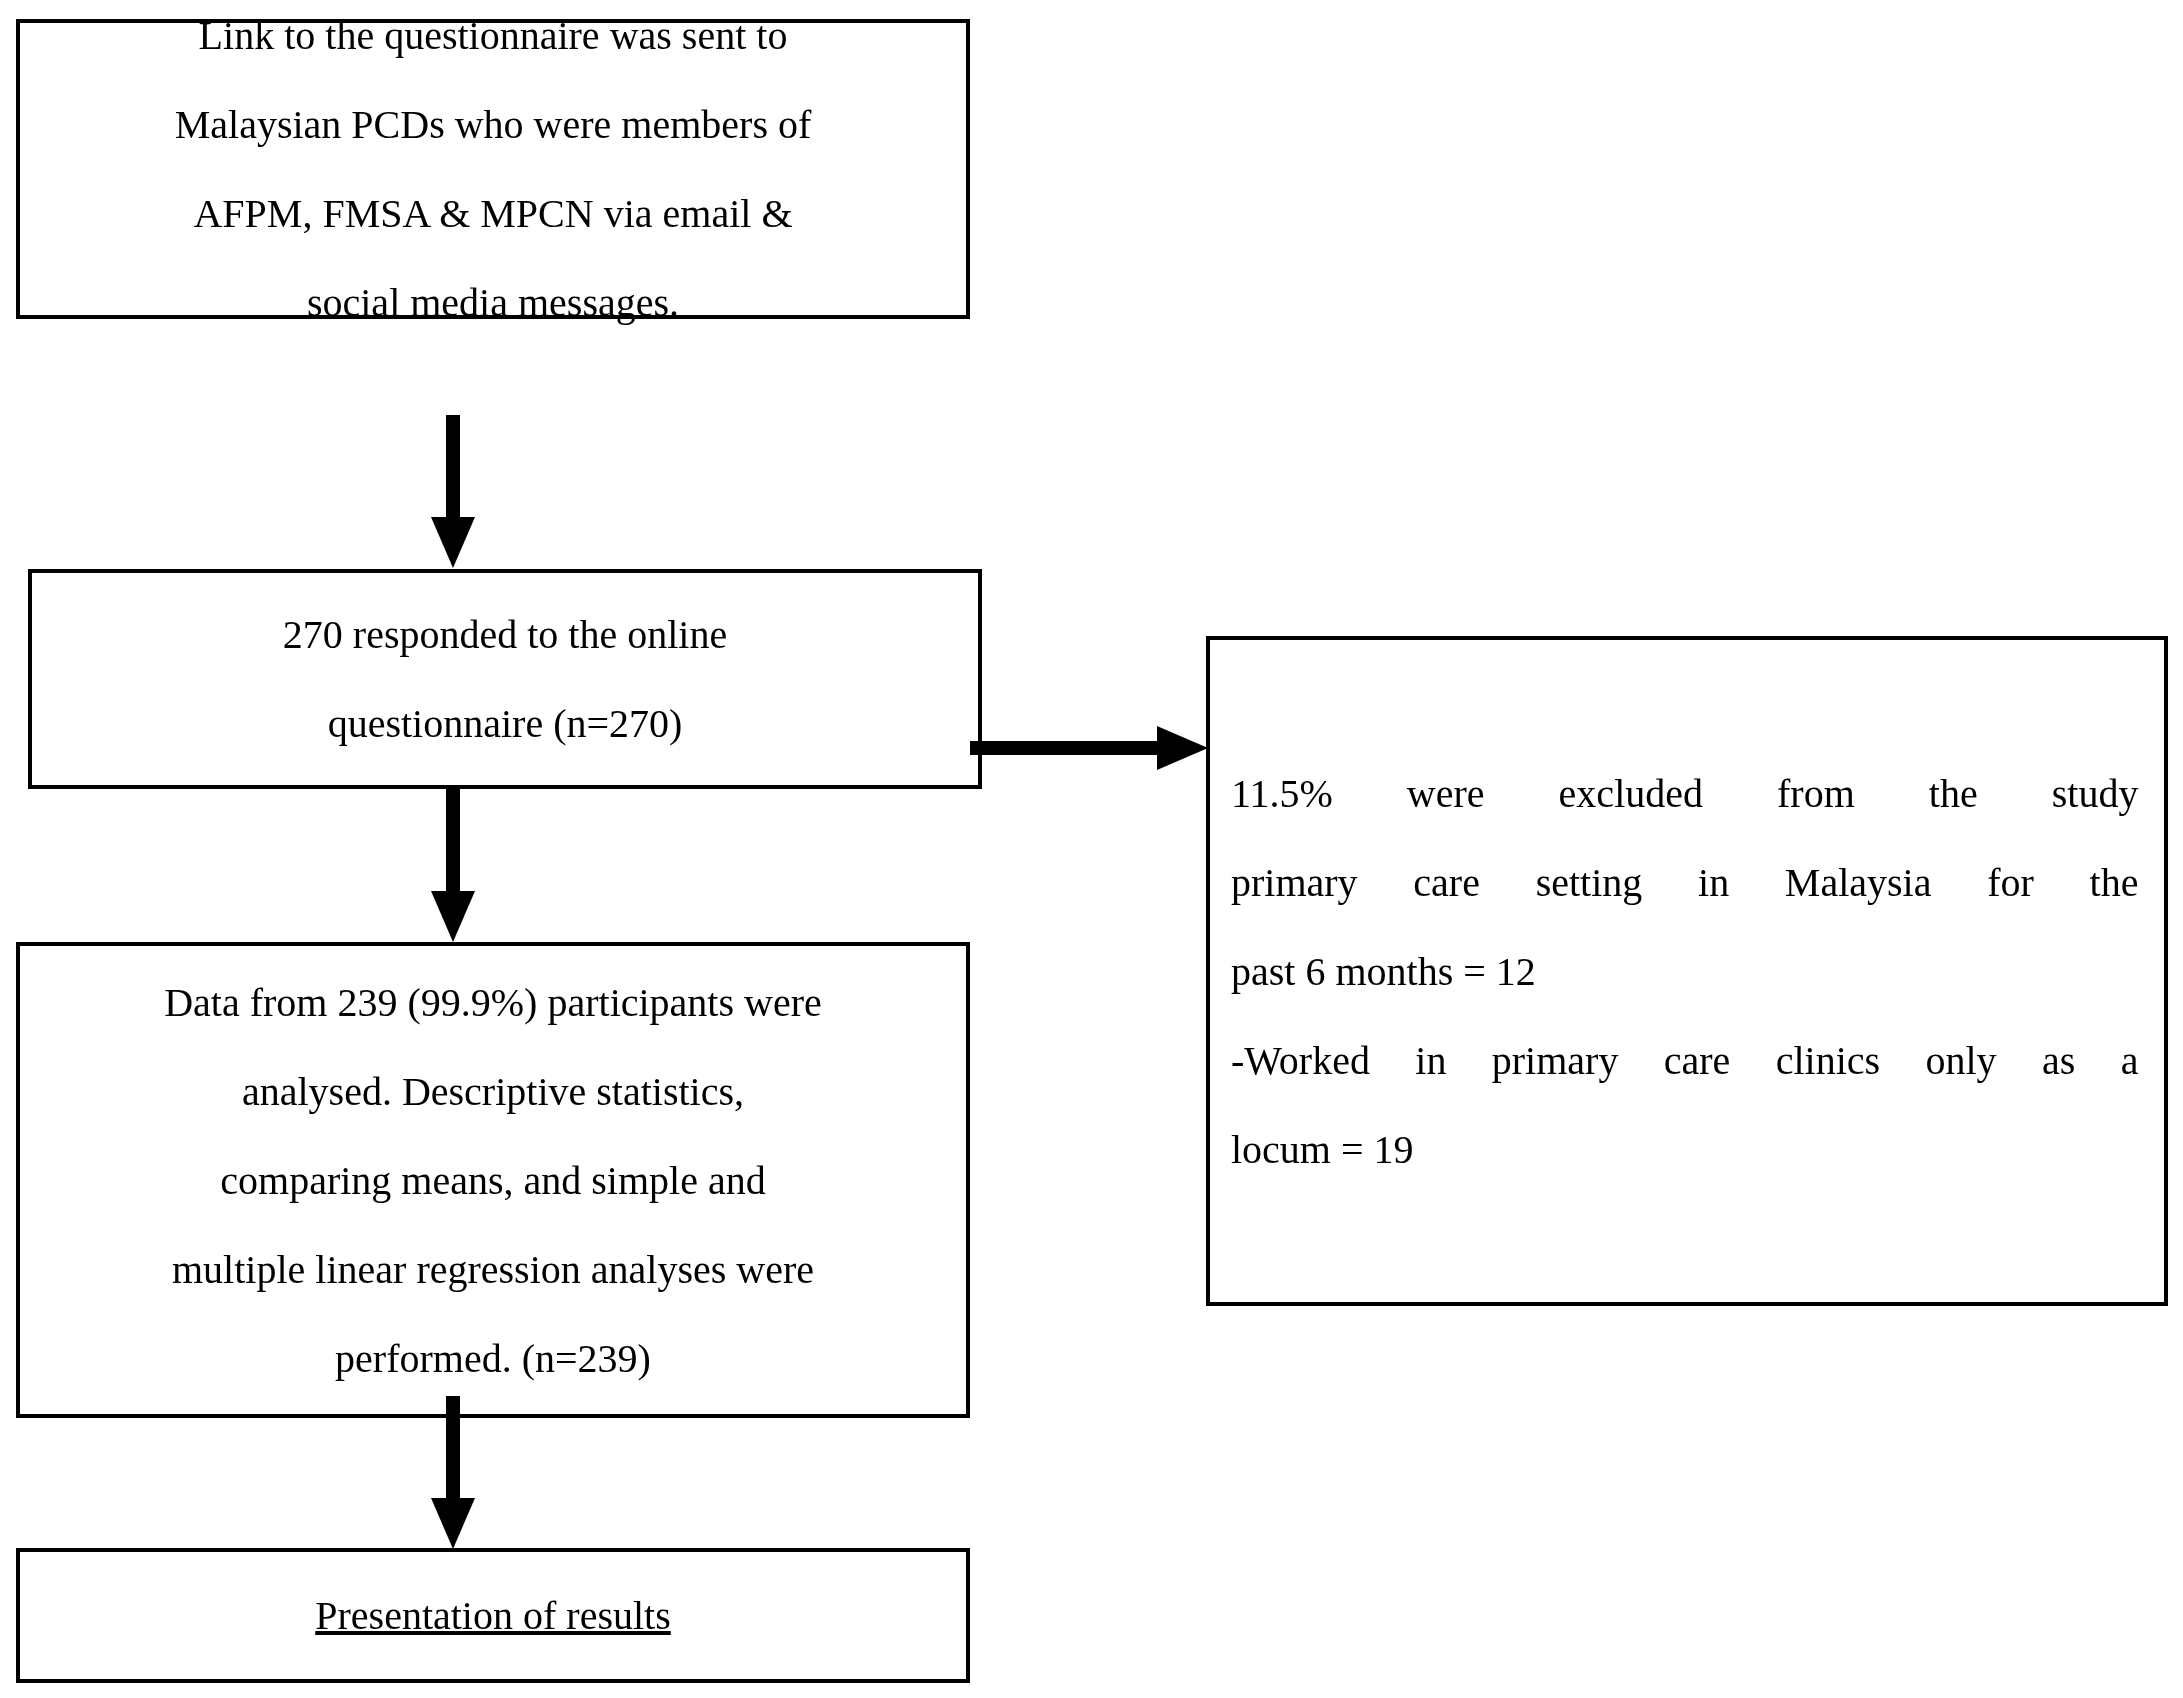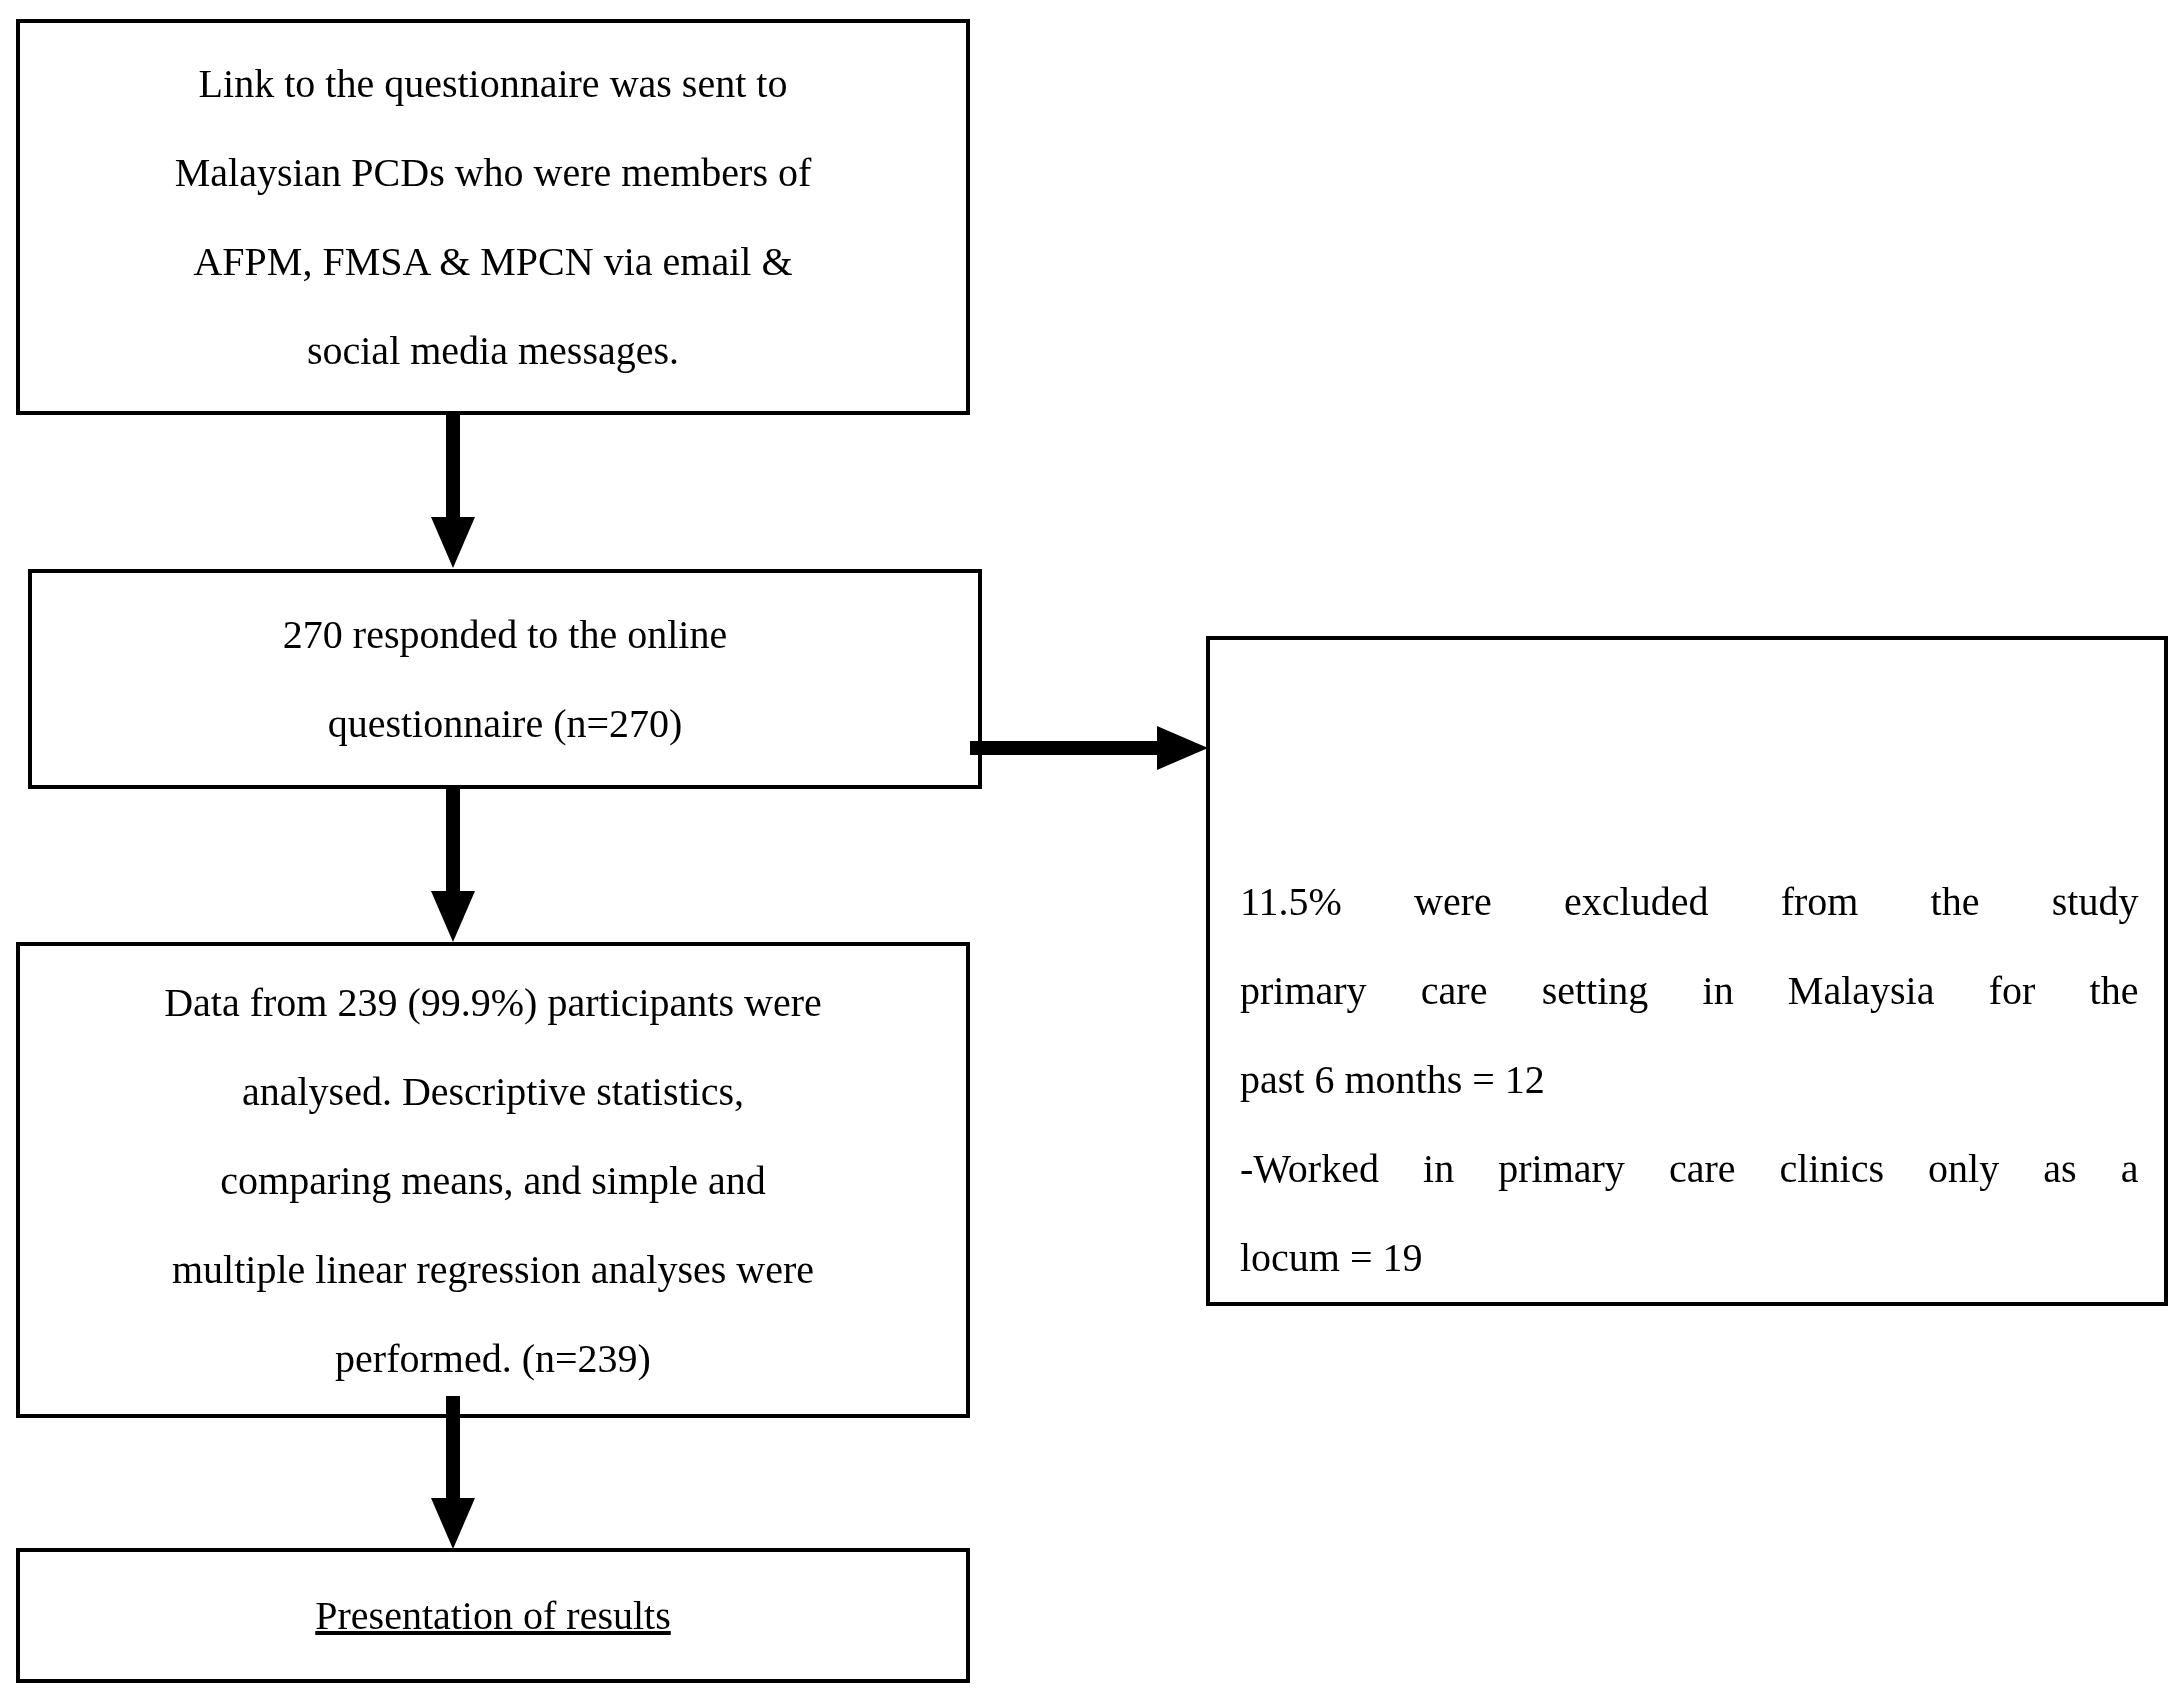--- a/index.html
+++ b/index.html
@@ -30,23 +30,22 @@
   }
   .line {
     font-size: 40px;
     line-height: 89px;
     white-space: pre;
   }
   .center .line {
     text-align: center;
   }
   .just {
-    padding-left: 30px;
+    padding-left: 21px;
     padding-right: 25.6px;
-    justify-content: flex-end;
   }
   .just .line {
     text-align: left;
     white-space: normal;
   }
   .just .line.spread {
     text-align: justify;
     text-align-last: justify;
   }
   
@@ -93,21 +92,21 @@
     border-top: 22px solid transparent;
     border-bottom: 22px solid transparent;
     border-left: 51px solid #000000;
   }
 </style>
 </head>
 <body>
 
 <div id="canvas">
 
-  <div class="node center" style="left:16px; top:19px; width:954px; height:396px;">
+  <div class="node center" style="left:16px; top:19px; width:954px; height:300px;">
     <div class="lines">
       <div class="line">Link to the questionnaire was sent to</div>
       <div class="line">Malaysian PCDs who were members of</div>
       <div class="line">AFPM, FMSA &amp; MPCN via email &amp;</div>
       <div class="line">social media messages.</div>
     </div>
   </div>
 
   <div class="varrow" style="left:431px; top:415px; width:43px; height:153px;">
     <div class="shaft" style="height:105px;"></div>

